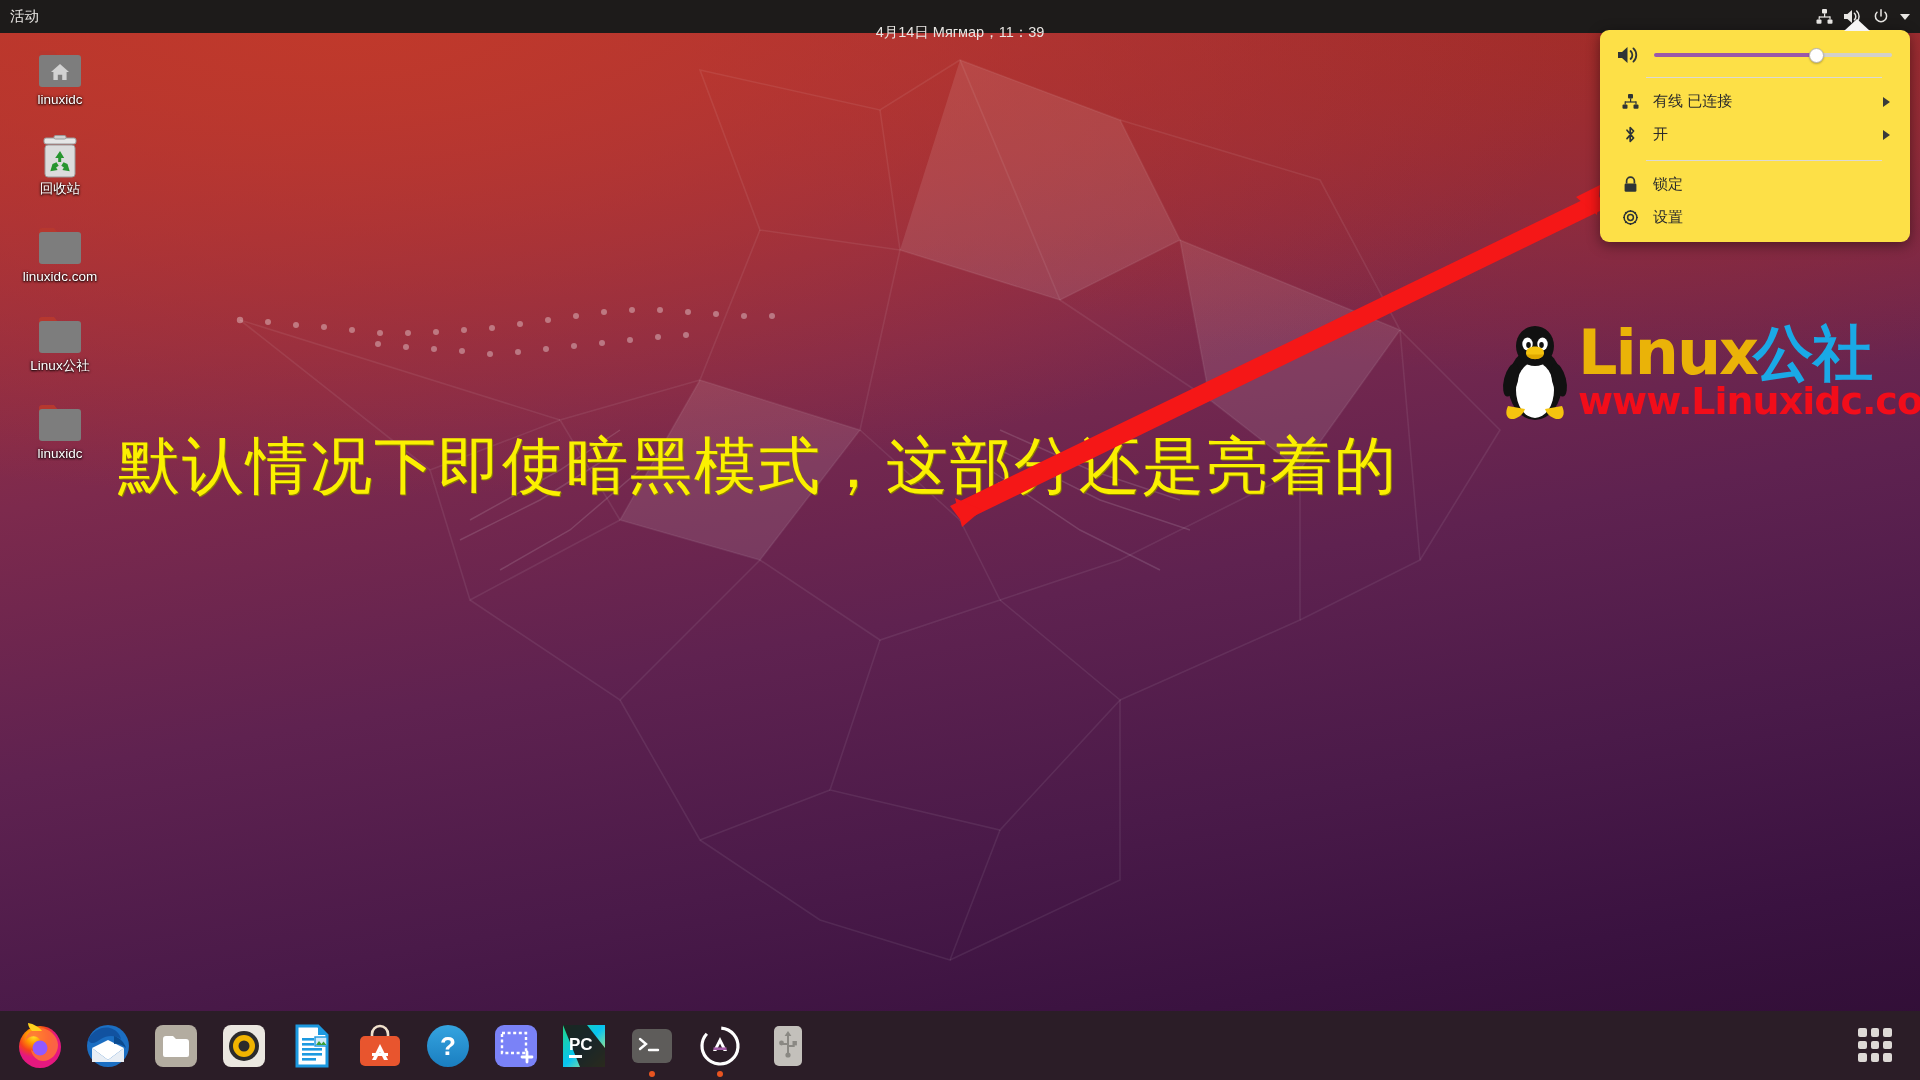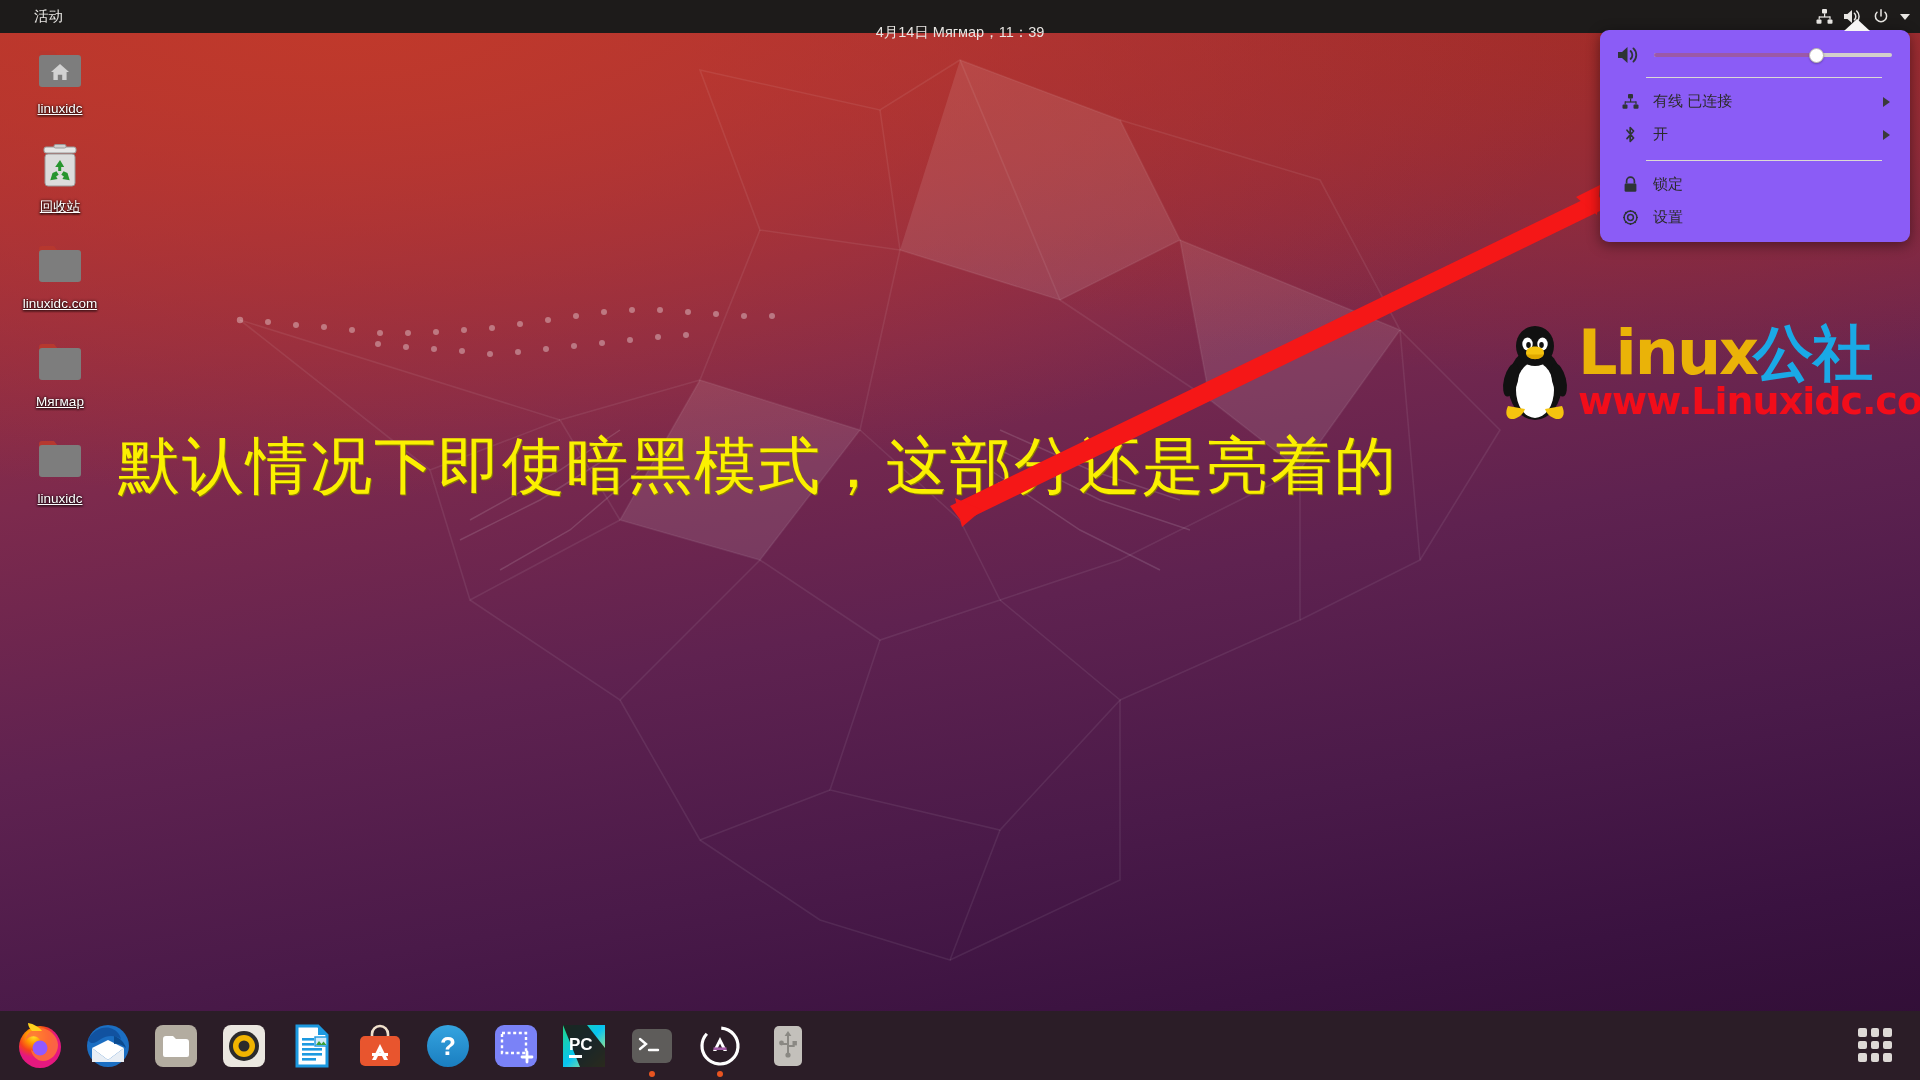--- a/index.html
+++ b/index.html
@@ -19,37 +19,37 @@
       linear-gradient(170deg,#b5332c 0%, #9e2f3e 16%, #7d2a4d 36%, #5f2250 55%, #4a1a49 72%, #3a1240 86%, #2e0d33 100%);
   }
   #wallpaper svg{ position:absolute; left:0; top:0; }
 
   
   #topbar{
     position:absolute; left:0; top:0; width:1920px; height:33px;
     background:#1d1b1a; color:#e8e6e3; z-index:40;
     display:flex; align-items:center; font-size:14.5px;
   }
-  #activities{ position:absolute; left:24px; top:0; height:33px; display:flex;
+  #activities{ position:absolute; left:0; top:0; height:33px; display:flex;
     align-items:center; padding:0 10px; border-radius:4px; cursor:pointer; }
   #clock{ position:absolute; left:0; right:0; top:16px; height:33px;
     display:flex; align-items:center; justify-content:center; gap:2px; }
   #indicators{ position:absolute; right:10px; top:0; height:33px;
     display:flex; align-items:center; gap:11px; cursor:pointer; }
   #indicators svg{ display:block; }
   .tri-down{ width:0;height:0;border-left:5px solid transparent;
     border-right:5px solid transparent;border-top:6px solid #e8e6e3; }
 
   
   #desktop-icons{ position:absolute; left:0; top:33px; width:120px; z-index:10; }
   .dicon{ width:100px; margin:0 auto 14px auto; text-align:center; cursor:pointer;
     padding-top:6px; }
   .dicon .glyph{ height:52px; display:flex; align-items:flex-end; justify-content:center; }
-  .dicon .lbl{ color:#fff; font-size:13.5px; margin-top:10px; line-height:1.15;
-    text-shadow:0 0 3px rgba(0,0,0,.95),0 1px 2px rgba(0,0,0,.9);text-decoration:underline; }
+  .dicon .lbl{ color:#fff; font-size:13.5px; margin-top:1px; line-height:1.15;
+    text-shadow:0 0 3px rgba(0,0,0,.95),0 1px 2px rgba(0,0,0,.9); }
 
   
   #annotation{
     position:absolute; left:118px; top:424px; z-index:25;
     font-family:"DejaVu Serif","Liberation Serif",serif;
     font-size:62px; color:#fbf000; white-space:nowrap; letter-spacing:2px;
     text-shadow:1px 1px 0 #8a7e00;
   }
   
   #arrow{ position:absolute; left:0; top:0; z-index:26; pointer-events:none; }
@@ -62,21 +62,21 @@
   #logo .l1{ display:flex; align-items:baseline; }
   #logo .brand{ font-size:62px; font-weight:bold; color:#eab308;
     font-family:"DejaVu Sans","Liberation Sans",sans-serif; letter-spacing:-2px; }
   #logo .cn{ font-size:60px; font-weight:bold; color:#1aa9e6; margin-left:-4px; }
   #logo .url{ font-size:38px; font-weight:bold; color:#f20d1a; margin-top:-2px;
     font-family:"DejaVu Sans","Liberation Sans",sans-serif; letter-spacing:-1px; }
 
   
   #sysmenu{
     position:absolute; right:10px; top:30px; width:310px; z-index:50;
-    background:#8b5cf6; border-radius:9px;
+    background:#fde047; border-radius:9px;
     box-shadow:0 3px 14px rgba(0,0,0,.45);
     padding:10px 0 8px 0; color:#2e3436;
   }
   #sysmenu .pointer{
     position:absolute; top:-11px; right:40px; width:0;height:0;
     border-left:13px solid transparent;border-right:13px solid transparent;
     border-bottom:12px solid #f6f5f4;
   }
   .volrow{ display:flex; align-items:center; padding:6px 18px 4px 18px; }
   .volrow .vicon{ width:24px; margin-right:12px; display:flex; }
@@ -263,21 +263,21 @@
     <div class="lbl">linuxidc.com</div>
   </div>
 
   <div class="dicon">
     <div class="glyph">
       <svg width="46" height="44" viewBox="0 0 46 44">
         <path d="M2 7a3 3 0 0 1 3-3h12l4 5h20a3 3 0 0 1 3 3v3H2z" fill="#b6382f"></path>
         <path d="M2 11a3 3 0 0 1 3-3h36a3 3 0 0 1 3 3v26a3 3 0 0 1-3 3H5a3 3 0 0 1-3-3z" fill="#7d7d7d"></path>
       </svg>
     </div>
-    <div class="lbl">Мягмар</div>
+    <div class="lbl">Linux公社</div>
   </div>
 
   <div class="dicon">
     <div class="glyph">
       <svg width="46" height="44" viewBox="0 0 46 44">
         <path d="M2 7a3 3 0 0 1 3-3h12l4 5h20a3 3 0 0 1 3 3v3H2z" fill="#b6382f"></path>
         <path d="M2 11a3 3 0 0 1 3-3h36a3 3 0 0 1 3 3v26a3 3 0 0 1-3 3H5a3 3 0 0 1-3-3z" fill="#7d7d7d"></path>
       </svg>
     </div>
     <div class="lbl">linuxidc</div>

